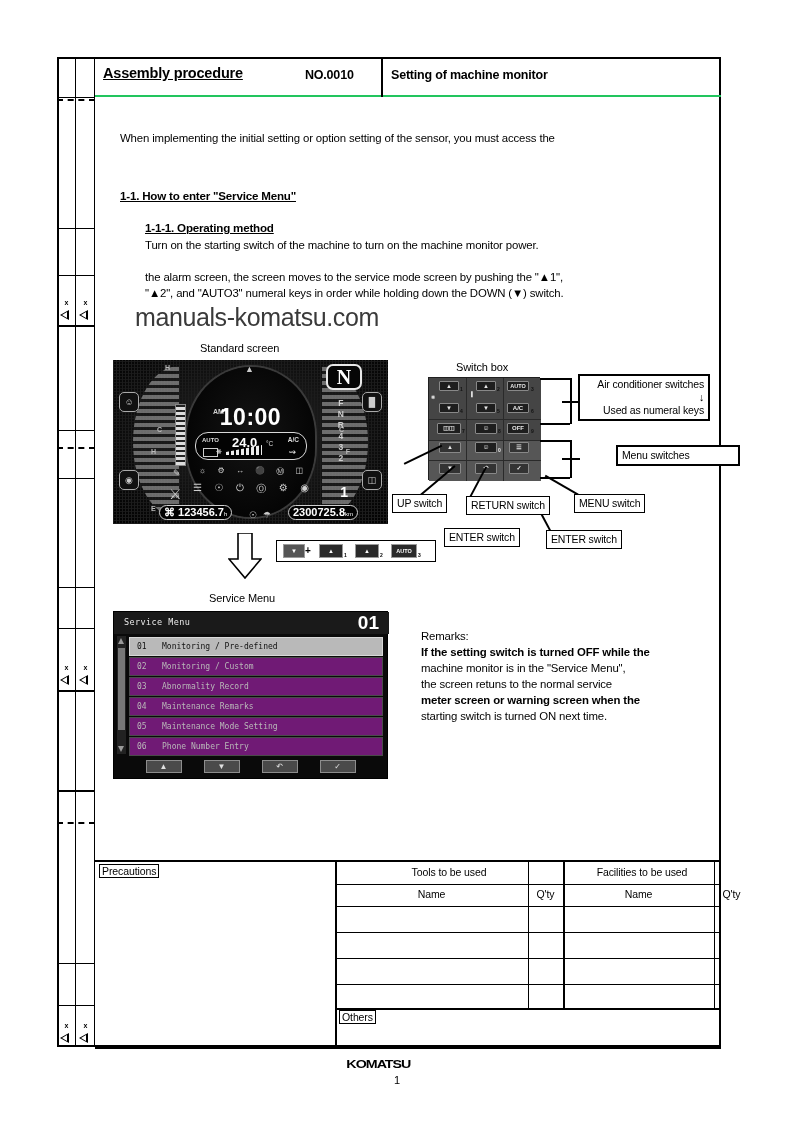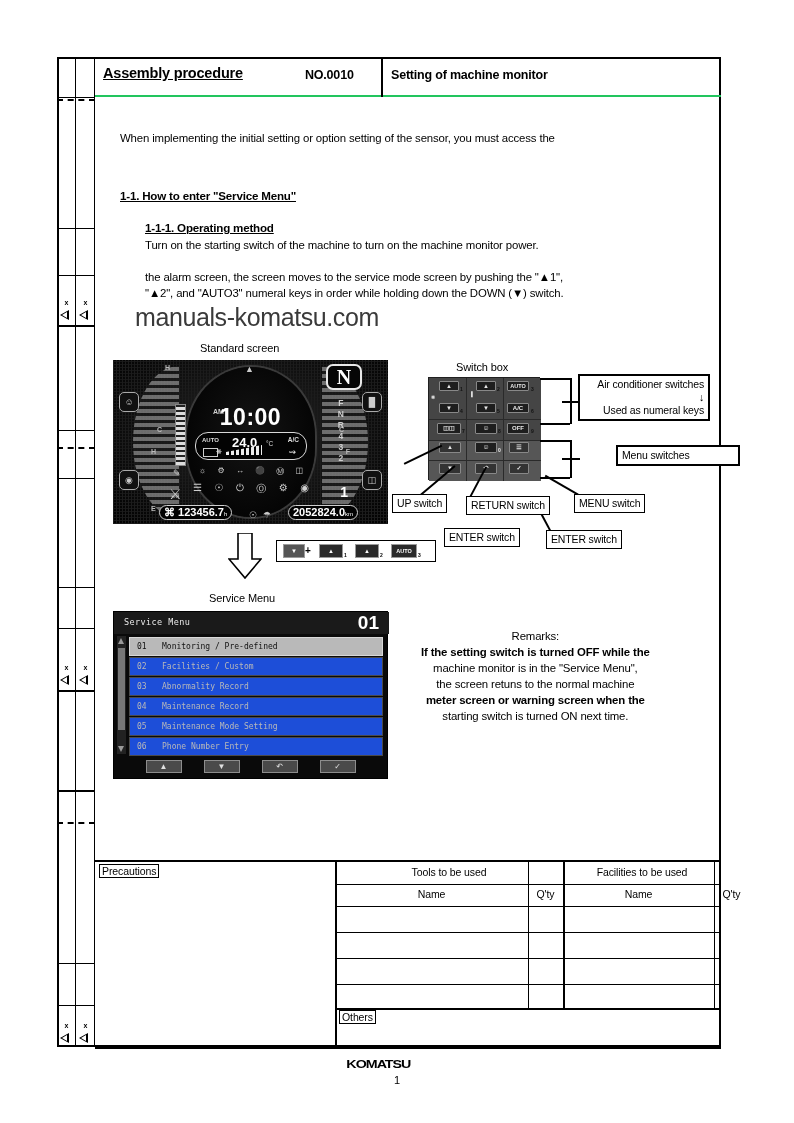--- a/index.html
+++ b/index.html
@@ -276,40 +276,40 @@
   .svc-scroll-thumb { position:absolute; left:1px; top:12px; width:7px; height:82px; background:#777; }
   .svc-arrow-up, .svc-arrow-dn {
     position:absolute; left:1px; width:0;height:0;
     border-left:3.5px solid transparent; border-right:3.5px solid transparent;
   }
   .svc-arrow-up { top:2px; border-bottom:6px solid #999; }
   .svc-arrow-dn { bottom:2px; border-top:6px solid #999; }
   .svc-list { position:absolute; left:15px; top:25px; width:254px; }
   .svc-item {
     position:relative; height:19px; margin-bottom:1px;
-    background:#1d4ed8; border:1px solid #4a4a4a;
+    background:#701a75; border:1px solid #4a4a4a;
     font-family:"DejaVu Sans Mono", monospace; font-size:8px;
     color:#b9b9b9; line-height:17px;
   }
   .svc-item.sel { background:#b9b9b9; color:#111; border-color:#d8d8d8; }
   .svc-item .id { position:absolute; left:7px; }
   .svc-item .nm { position:absolute; left:32px; }
   .svc-btns {
     position:absolute; left:0; right:0; bottom:4px; height:14px;
     display:flex; justify-content:center; gap:22px;
   }
   .svc-btn {
     width:36px; height:13px; background:#4a4a4a; border:1px solid #8d8d8d;
     color:#e0e0e0; font-size:8px; text-align:center; line-height:11px;
   }
 
   
   .remarks {
     position:absolute; left:421px; top:628px;
-    font-size:11.4px; letter-spacing:-0.15px; line-height:16px; white-space:nowrap;text-align:center;
+    font-size:11.4px; letter-spacing:-0.15px; line-height:16px; white-space:nowrap;
   }
   .remarks .b { font-weight:bold; }
 
   
   .btbl {
     position:absolute; left:95px; top:860px; width:626px; height:187px;
     border-top:2px solid #000;
   }
   .bt-line { position:absolute; background:#000; }
   .bt-v { width:1px; }
@@ -475,21 +475,21 @@
 
     <div class="cl-gearcol">F<br>N<br>R<br>4<br>3<br>2</div>
     <div class="cl-bigone">1</div>
 
     <div class="cl-odo cl-odo-l">
       ⌘ <span>123456.7</span><span class="u">h</span>
     </div>
     <div class="cl-mid-ic" style="left:136px; bottom:4px;">☉</div>
     <div class="cl-mid-ic" style="left:150px; bottom:4px;">☂</div>
     <div class="cl-odo cl-odo-r">
-      <span>2052824.0</span><span class="u">km</span>
+      <span>2300725.8</span><span class="u">km</span>
     </div>
   </div>
 
   <div class="fig-label lbl-swbox">Switch box</div>
 
   <div class="swbox">
     <div class="sw-area-ac"></div>
     <div class="sw-area-menu"></div>
 
     <div class="sw-sep" style="left:37px; top:0; width:1px; height:62px;"></div>
@@ -592,29 +592,29 @@
       <div class="svc-arrow-dn"></div>
     </div>
 
     <div class="svc-list">
       <div class="svc-item sel">
         <span class="id">01</span>
         <span class="nm">Monitoring / Pre-defined</span>
       </div>
       <div class="svc-item">
         <span class="id">02</span>
-        <span class="nm">Facilities / Custom</span>
+        <span class="nm">Monitoring / Custom</span>
       </div>
       <div class="svc-item">
         <span class="id">03</span>
         <span class="nm">Abnormality Record</span>
       </div>
       <div class="svc-item">
         <span class="id">04</span>
-        <span class="nm">Maintenance Record</span>
+        <span class="nm">Maintenance Remarks</span>
       </div>
       <div class="svc-item">
         <span class="id">05</span>
         <span class="nm">Maintenance Mode Setting</span>
       </div>
       <div class="svc-item">
         <span class="id">06</span>
         <span class="nm">Phone Number Entry</span>
       </div>
     </div>
@@ -624,21 +624,21 @@
       <div class="svc-btn">▼</div>
       <div class="svc-btn">↶</div>
       <div class="svc-btn">✓</div>
     </div>
   </div>
 
   <div class="remarks">
     <span>Remarks:</span><br>
     <span class="b">If the setting switch is turned OFF while the</span><br>
     <span>machine monitor is in the "Service Menu",</span><br>
-    <span>the screen retuns to the normal machine</span><br>
+    <span>the screen retuns to the normal service</span><br>
     <span class="b">meter screen or warning screen when the</span><br>
     <span>starting switch is turned ON next time.</span>
   </div>
 
   <div class="btbl">
 
     <div class="bt-line bt-v2" style="left:240px; top:0; height:187px;"></div>
     <div class="bt-line bt-v" style="left:433px; top:0; height:146px;"></div>
     <div class="bt-line bt-v2" style="left:468px; top:0; height:146px;"></div>
     <div class="bt-line bt-v" style="left:619px; top:0; height:146px;"></div>

